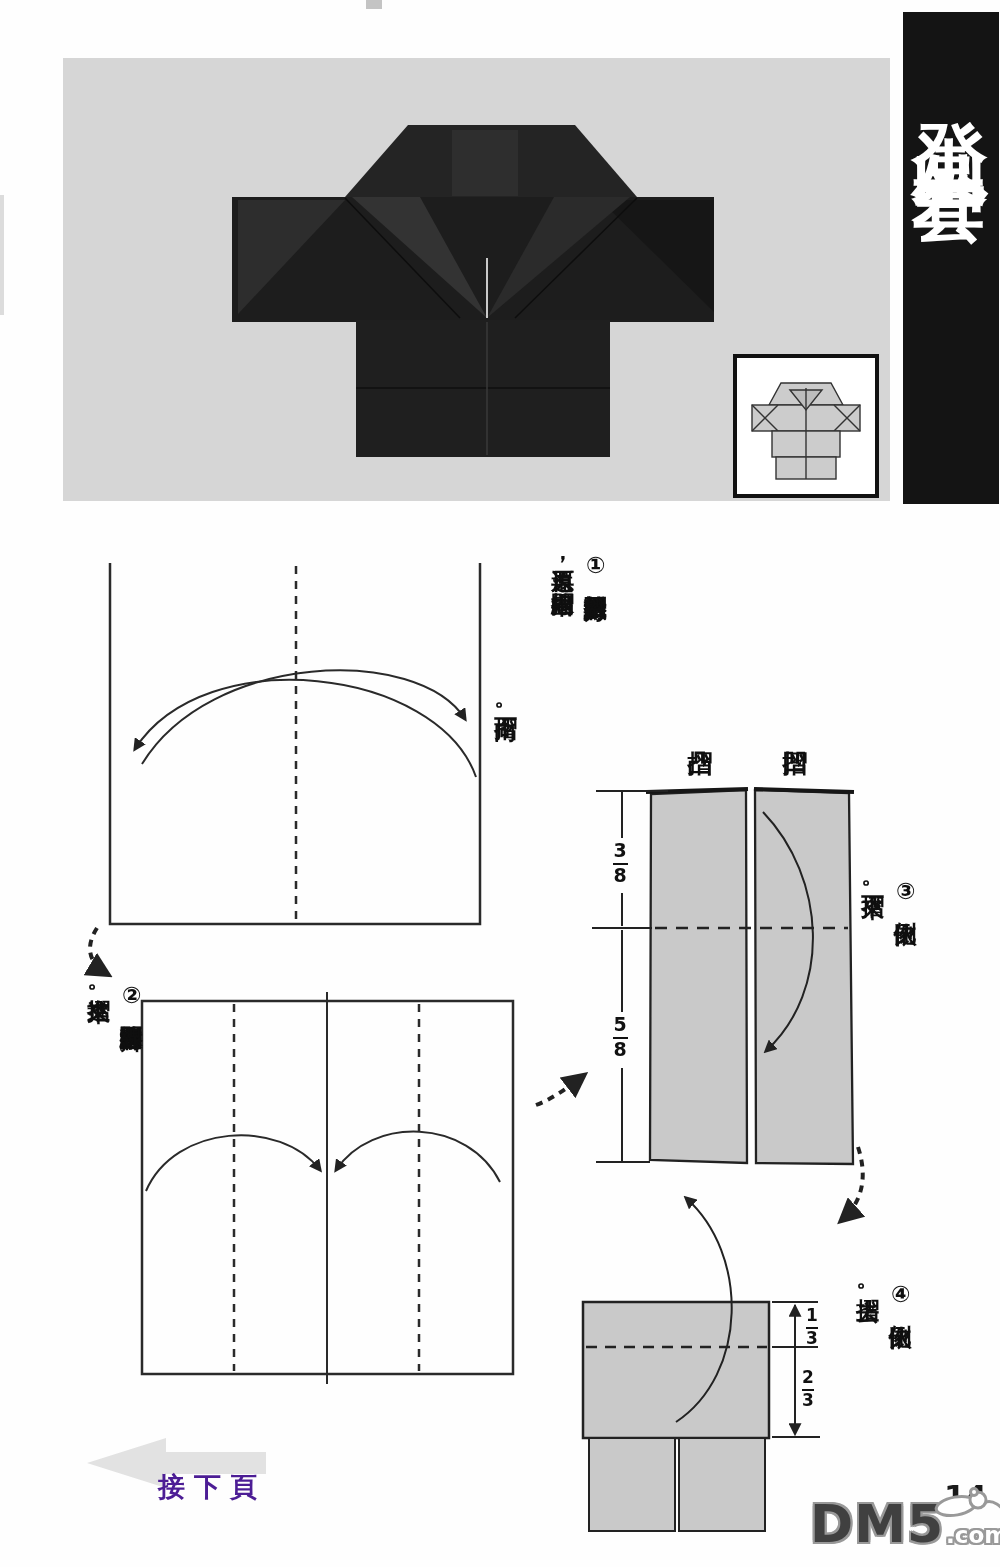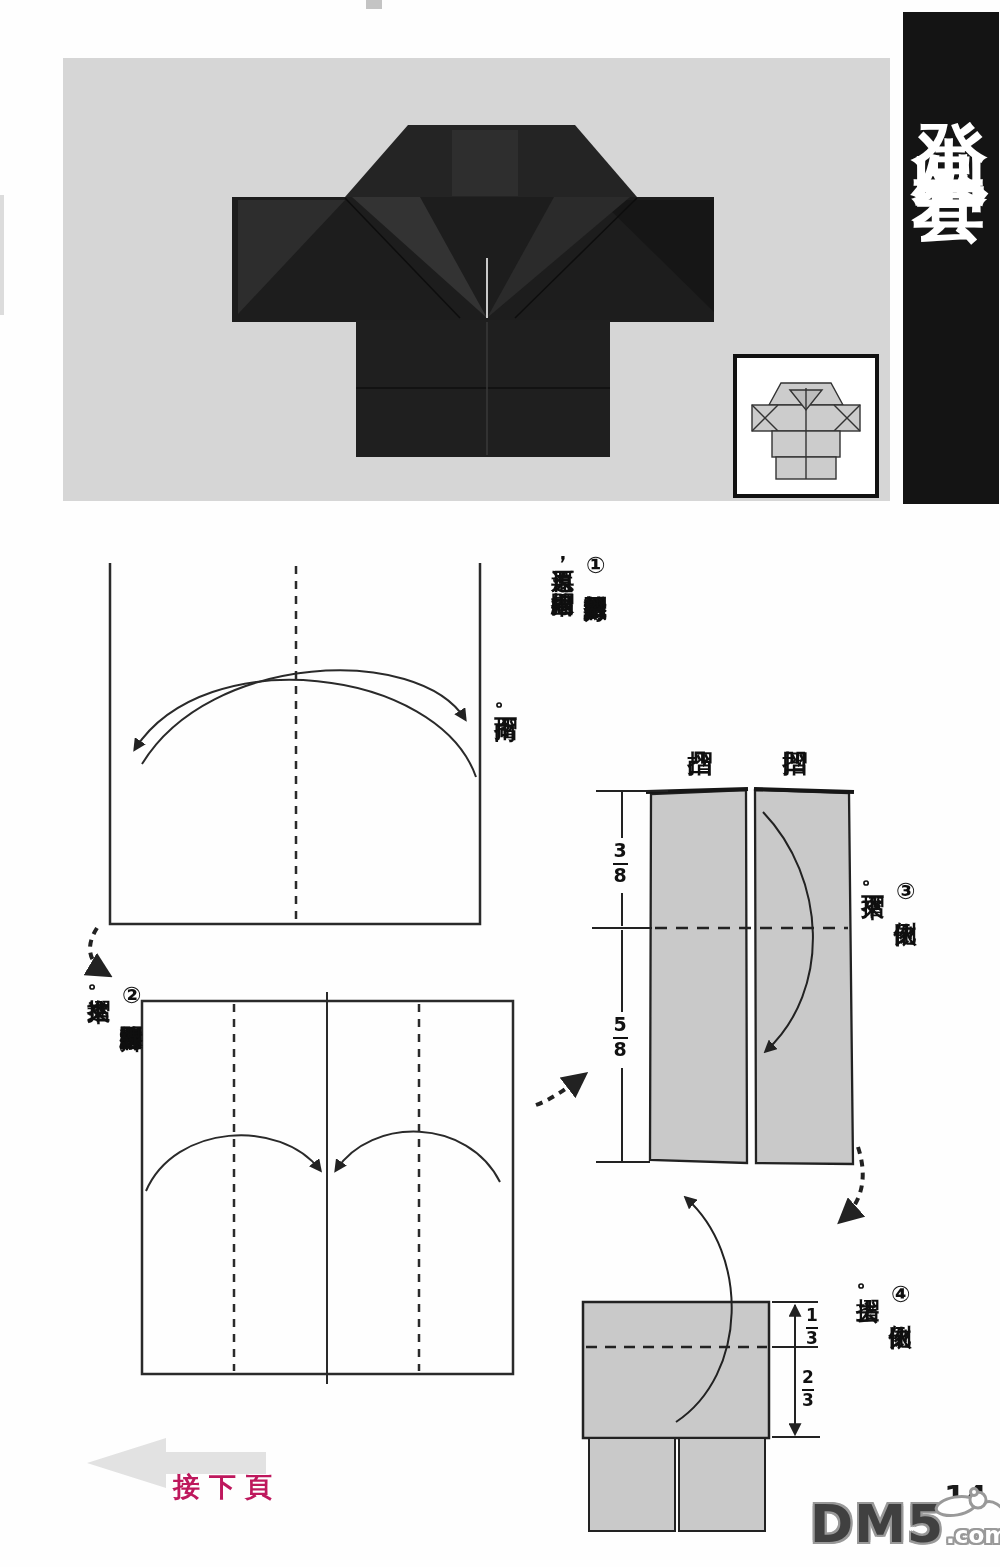--- a/index.html
+++ b/index.html
@@ -29,22 +29,22 @@
   .vtext .col{margin:0 2px;}
   .fs23{font-size:23px;}
   .fold-label{position:absolute;z-index:4;writing-mode:vertical-rl;text-orientation:upright;
     font-size:25px;font-weight:800;color:#0f0f0f;line-height:1.1;}
   .fraction{position:absolute;z-index:4;width:32px;text-align:center;
     font-weight:700;font-size:19px;line-height:1.15;color:#111;}
   .fraction .fnum{display:block;width:15px;margin:0 auto;border-bottom:2.5px solid #111;padding-bottom:1px;}
   .fraction .fden{display:block;}
   .fraction.small{width:26px;font-size:17px;}
   .fraction.small .fnum{width:12px;border-bottom-width:2px;}
-  .next-label{position:absolute;left:173px;top:1469px;z-index:4;
-    font-size:27px;font-weight:700;letter-spacing:9px;color:#be185d;}
+  .next-label{position:absolute;left:158px;top:1469px;z-index:4;
+    font-size:27px;font-weight:700;letter-spacing:9px;color:#4c1d95;}
   .page-number{position:absolute;left:944px;top:1478px;z-index:4;
     font-size:31px;font-weight:800;color:#191919;}
   .logo{position:absolute;left:810px;top:1498px;z-index:4;display:flex;align-items:flex-end;}
   .logo-brand{
     font-size:52px;font-weight:800;color:#404040;line-height:1;letter-spacing:1px;
     text-shadow:-2px -2px 0 #999,2px -2px 0 #999,-2px 2px 0 #999,2px 2px 0 #999,
                  0 -2px 0 #999,0 2px 0 #999,-2px 0 0 #999,2px 0 0 #999;
   }
   .logo-suffix{
     font-size:23px;font-weight:800;color:#fff;line-height:1;margin-left:2px;margin-bottom:3px;

